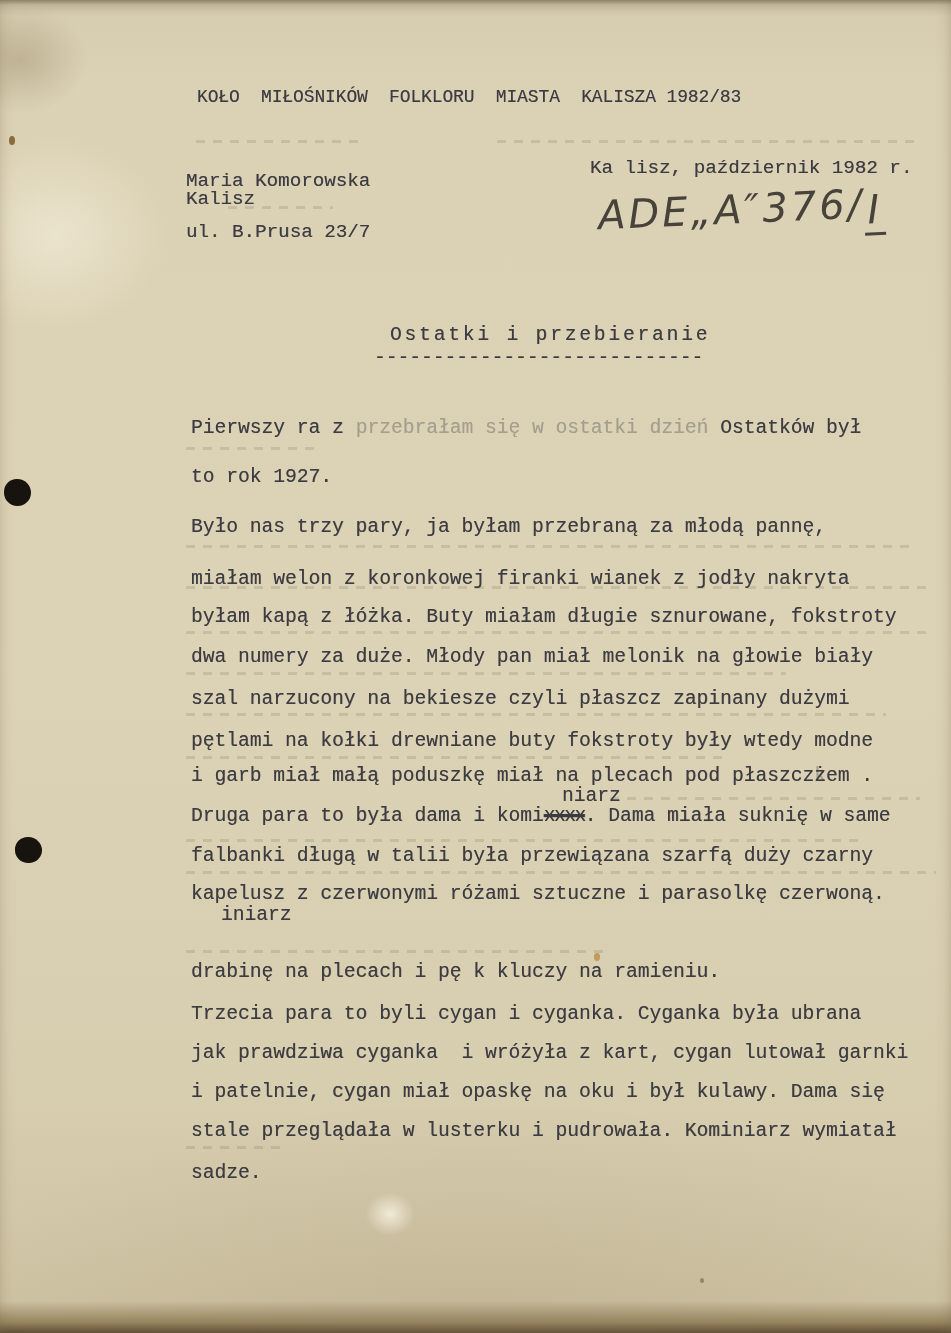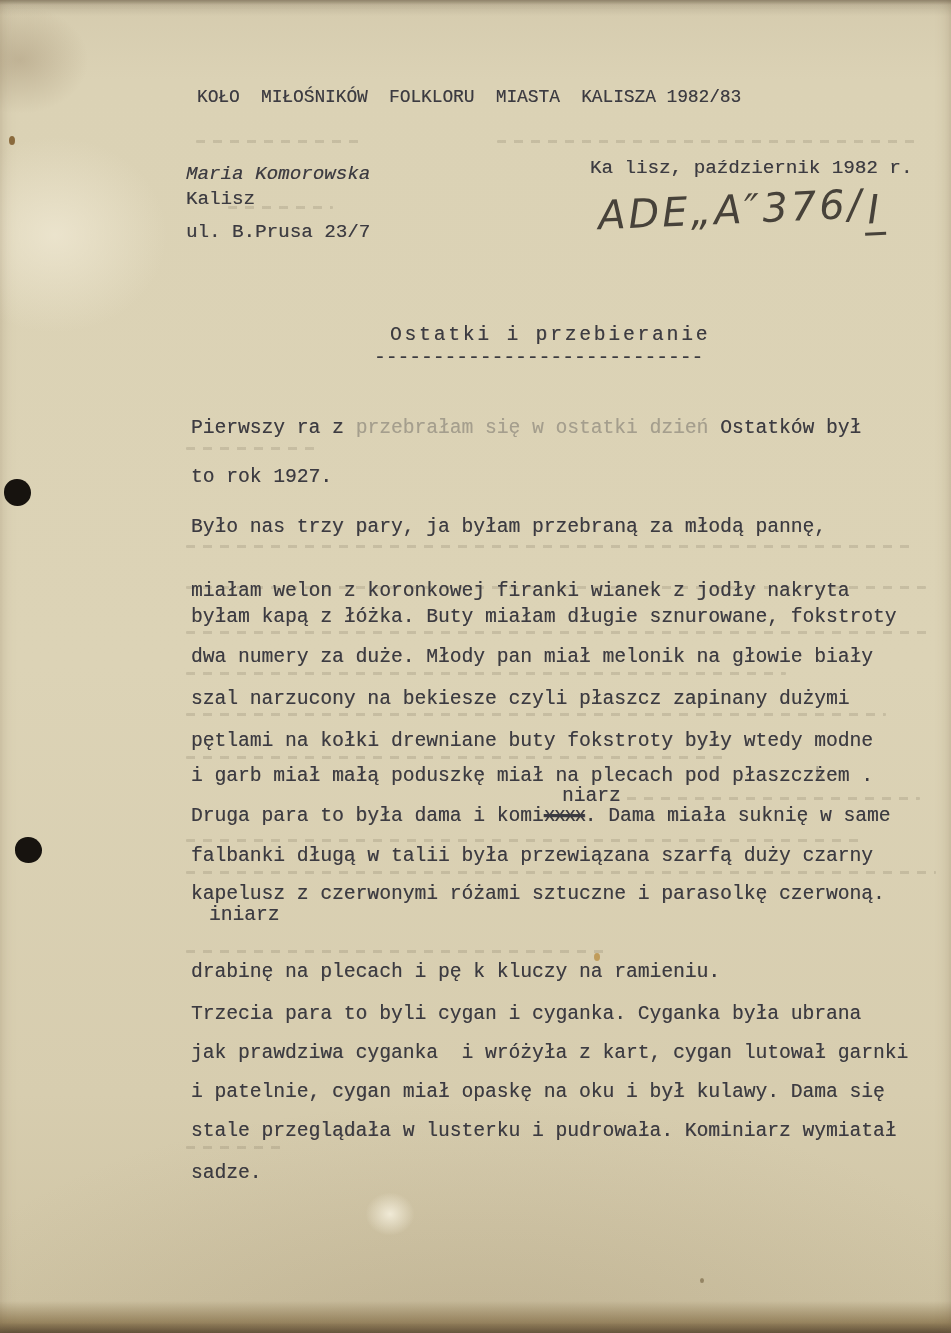--- a/index.html
+++ b/index.html
@@ -58,51 +58,51 @@
   <div class="ghost" style="left:186px;top:713px;width:700px;"></div>
   <div class="ghost" style="left:186px;top:756px;width:540px;"></div>
   <div class="ghost" style="left:610px;top:797px;width:310px;"></div>
   <div class="ghost" style="left:186px;top:839px;width:680px;"></div>
   <div class="ghost" style="left:186px;top:871px;width:750px;"></div>
   <div class="ghost" style="left:186px;top:950px;width:420px;"></div>
   <div class="ghost" style="left:186px;top:1146px;width:95px;"></div>
 
   <div class="tw hdr" style="left:197px;top:88px;">KOŁO  MIŁOŚNIKÓW  FOLKLORU  MIASTA  KALISZA 1982/83</div>
 
-  <div class="tw addr" style="left:186px;top:164px;font-style:italic;">Maria Komorowska</div>
+  <div class="tw addr" style="left:186px;top:171px;">Maria Komorowska</div>
   <div class="tw addr" style="left:186px;top:189px;">Kalisz</div>
   <div class="tw addr" style="left:186px;top:222px;">ul. B.Prusa 23/7</div>
 
   <div class="tw addr" style="left:590px;top:158px;">Ka lisz, październik 1982 r.</div>
 
   <div class="hand" style="left:598px;top:186px;"><span>ADE„A″376/</span><span class="roman">I</span></div>
 
   <div class="tw title" style="left:390px;top:325px;">Ostatki i przebieranie</div>
   <div class="tw" style="left:374px;top:348px;">----------------------------</div>
 
   <div class="tw" style="left:191px;top:418px;"><span>Pierwszy ra z </span><span class="faded">przebrałam się w ostatki dzień </span><span>Ostatków był</span></div>
 
   <div class="tw" style="left:191px;top:467px;">to rok 1927.</div>
   <div class="tw" style="left:191px;top:517px;">Było nas trzy pary, ja byłam przebraną za młodą pannę,</div>
-  <div class="tw" style="left:191px;top:581px;text-align:right;">miałam welon z koronkowej firanki wianek z jodły nakryta</div>
+  <div class="tw" style="left:191px;top:569px;text-align:right;">miałam welon z koronkowej firanki wianek z jodły nakryta</div>
   <div class="tw" style="left:191px;top:607px;">byłam kapą z łóżka. Buty miałam długie sznurowane, fokstroty</div>
   <div class="tw" style="left:191px;top:647px;text-align:center;">dwa numery za duże. Młody pan miał melonik na głowie biały</div>
   <div class="tw" style="left:191px;top:731px;">pętlami na kołki drewniane buty fokstroty były wtedy modne</div>
   <div class="tw" style="left:191px;top:689px;">szal narzucony na bekiesze czyli płaszcz zapinany dużymi</div>
 
   <div class="tw" style="left:191px;top:766px;"><span>i garb miał małą poduszkę miał na plecach pod płaszcz</span><span class="stackwrap"><span class="faded">k</span><span class="stacktop">ż</span></span><span>em .</span></div>
 
   <div class="tw" style="left:562px;top:786px;">niarz</div>
 
   <div class="tw" style="left:191px;top:806px;"><span>Druga para to była dama i komi</span><span class="struck">xxxx</span><span>. Dama miała suknię w same</span></div>
 
   <div class="tw" style="left:191px;top:846px;">falbanki długą w talii była przewiązana szarfą duży czarny</div>
   <div class="tw" style="left:191px;top:884px;">kapelusz z czerwonymi różami sztuczne i parasolkę czerwoną.</div>
 
-  <div class="tw" style="left:209px;top:905px;">iniarz</div>
+  <div class="tw" style="left:221px;top:905px;">iniarz</div>
 
 
   <div class="tw" style="left:191px;top:962px;">drabinę na plecach i pę k kluczy na ramieniu.</div>
   <div class="tw" style="left:191px;top:1004px;">Trzecia para to byli cygan i cyganka. Cyganka była ubrana</div>
   <div class="tw" style="left:191px;top:1043px;">jak prawdziwa cyganka  i wróżyła z kart, cygan lutował garnki</div>
   <div class="tw" style="left:191px;top:1082px;">i patelnie, cygan miał opaskę na oku i był kulawy. Dama się</div>
   <div class="tw" style="left:191px;top:1121px;">stale przeglądała w lusterku i pudrowała. Kominiarz wymiatał</div>
   <div class="tw" style="left:191px;top:1163px;">sadze.</div>
 
 </div>

